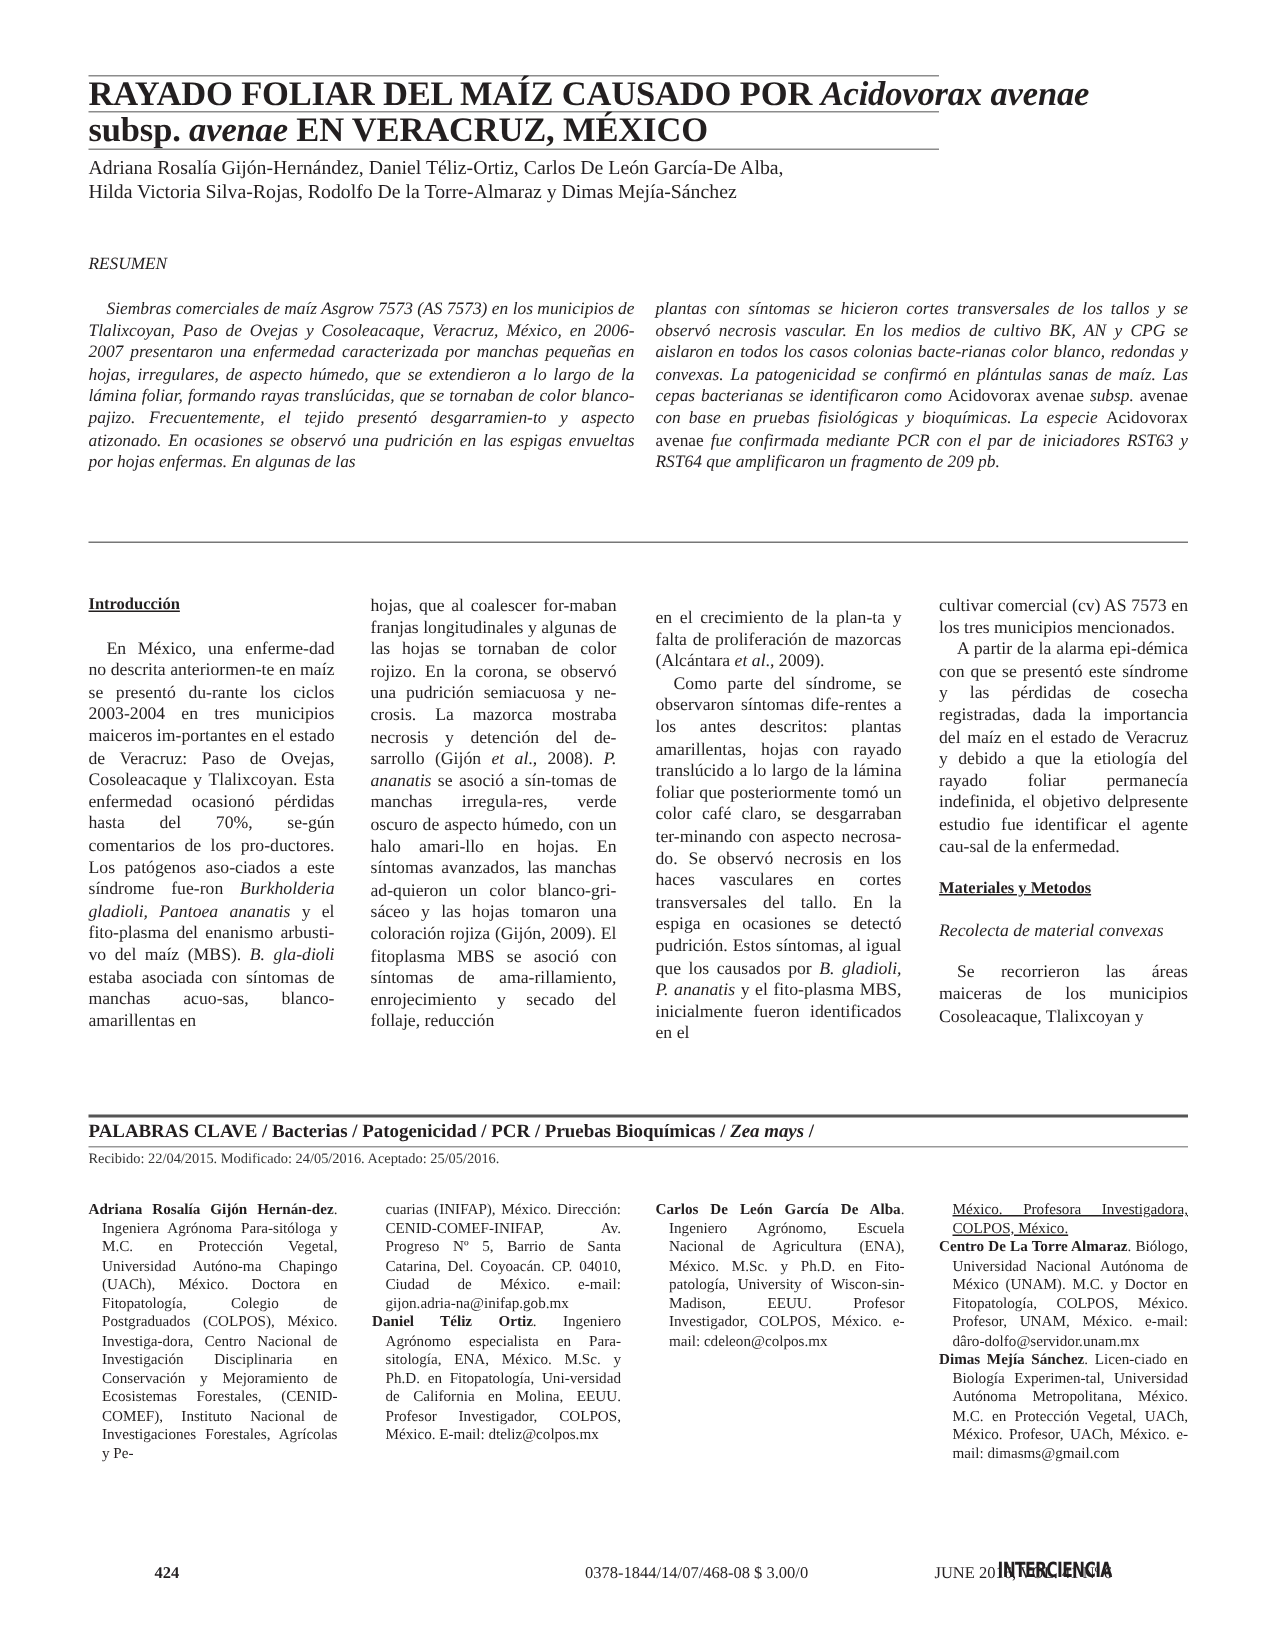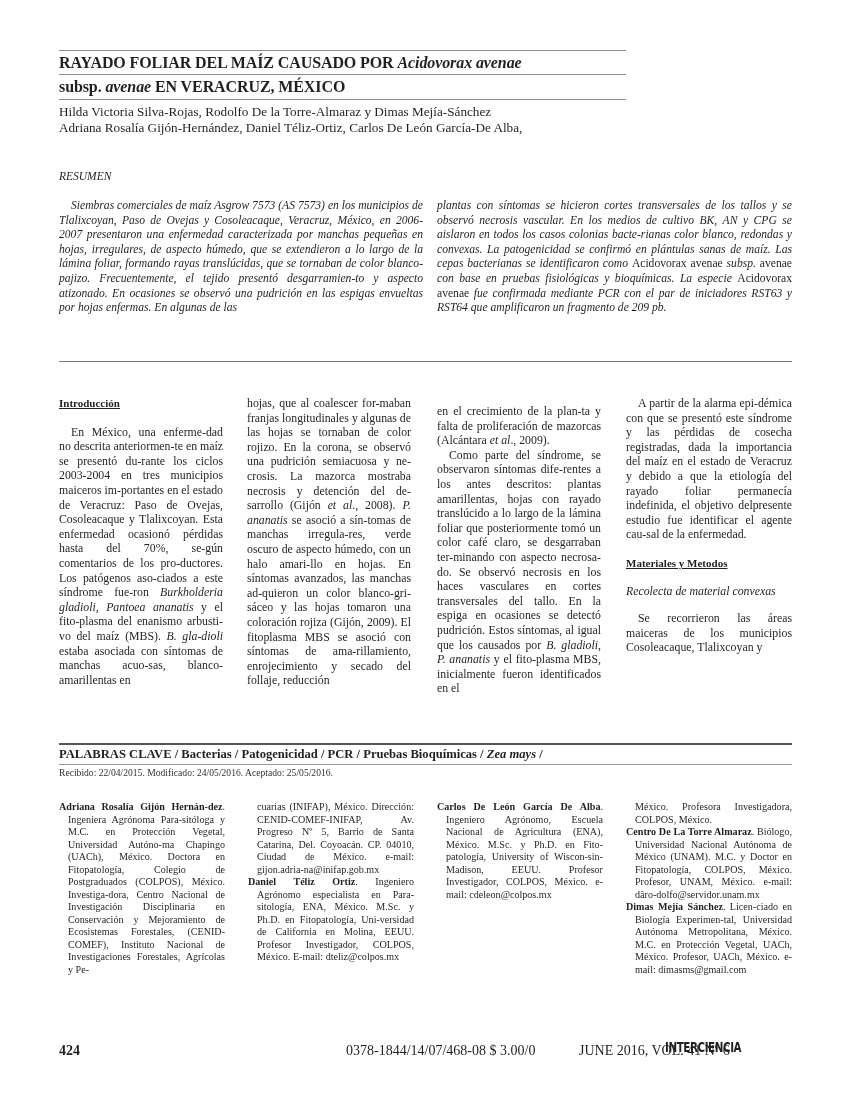--- a/index.html
+++ b/index.html
@@ -1,57 +1,57 @@
 <!DOCTYPE html>
 <html><head>
 <meta charset="utf-8">
 <style>
   html, body { margin: 0; padding: 0; background: #ffffff; }
   body { width: 850px; height: 1100px; position: relative; overflow: hidden;
          font-family: "Liberation Serif", serif; color: #231f20; }
   .abs { position: absolute; }
   .rule { position: absolute; background: #8c8c8c; height: 1px; }
   .rule-thick { position: absolute; background: #555; height: 2px; }
-  .title { font-weight: bold; font-size: 16px; line-height: 20px; white-space: nowrap; letter-spacing: -0.1px; }
+  .title { font-weight: bold; font-size: 23px; line-height: 20px; white-space: nowrap; letter-spacing: -0.1px; }
   .title i { font-weight: bold; }
   .authors { font-size: 13.2px; line-height: 15.5px; }
   .resumen-label { font-style: italic; font-size: 11.5px; }
   .abstract { font-style: italic; font-size: 11.6px; line-height: 14.6px; text-align: justify; }
   .abstract .up { font-style: normal; }
   .indent { text-indent: 12px; }
   .col { font-size: 11.8px; line-height: 14.6px; text-align: justify; hyphens: manual; }
   .col p { margin: 0; }
   .h-sec { font-weight: bold; font-size: 11px; margin: 0; text-decoration: underline; }
   .h-sub { font-style: italic; font-size: 11.8px; margin: 0; }
   .kw { font-weight: bold; font-size: 12.6px; white-space: nowrap; text-align: right; }
   .kw i { font-weight: bold; }
   .dates { font-size: 9.6px; white-space: nowrap; color: #333; }
   .bio { font-size: 10.1px; line-height: 12.5px; text-align: justify; }
   .bio p { margin: 0; padding-left: 9px; text-indent: -9px; }
   .bio b { font-weight: bold; }
-  .footer { font-size: 14px; white-space: nowrap; }
+  .footer { font-size: 11px; white-space: nowrap; margin-left: 44px; }
   .footer b { font-weight: bold; }
   .logo { font-family: "DejaVu Sans Condensed", "DejaVu Sans", sans-serif; font-weight: bold; font-size: 14px; letter-spacing: -0.5px; transform: scaleX(0.82); transform-origin: left center; display: inline-block; }
 </style>
 </head>
 <body>
 
 <div class="rule" style="left:59px; top:50px; width:567px;"></div>
 <div class="abs title" style="left:59px; top:53px;">
   <span>RAYADO FOLIAR DEL MAÍZ CAUSADO POR </span><i>Acidovorax avenae</i>
 </div>
 <div class="rule" style="left:59px; top:74px; width:567px;"></div>
 <div class="abs title" style="left:59px; top:77px;">
   <span>subsp. </span><i>avenae</i><span> EN VERACRUZ, MÉXICO</span>
 </div>
 <div class="rule" style="left:59px; top:99px; width:567px;"></div>
 
 <div class="abs authors" style="left:59px; top:104px; width:600px;">
+  <div>Adriana Rosalía Gijón-Hernández, Daniel Téliz-Ortiz, Carlos De León García-De Alba,</div>
   <div>Hilda Victoria Silva-Rojas, Rodolfo De la Torre-Almaraz y Dimas Mejía-Sánchez</div>
-  <div>Adriana Rosalía Gijón-Hernández, Daniel Téliz-Ortiz, Carlos De León García-De Alba,</div>
 </div>
 
 <div class="abs resumen-label" style="left:59px; top:170px;">RESUMEN</div>
 
 <div class="abs abstract indent" style="left:59px; top:199px; width:364px;">
   <span>Siembras comerciales de maíz Asgrow 7573 (AS 7573) en los municipios de Tlalixcoyan, Paso de Ovejas y Cosoleacaque, Veracruz, México, en 2006-2007 presentaron una enfermedad caracterizada por manchas pequeñas en hojas, irregulares, de aspecto húmedo, que se extendieron a lo largo de la lámina foliar, formando rayas translúcidas, que se tornaban de color blanco-pajizo. Frecuentemente, el tejido presentó desgarramien-to y aspecto atizonado. En ocasiones se observó una pudrición en las espigas envueltas por hojas enfermas. En algunas de las</span>
 </div>
 
 <div class="abs abstract" style="left:437px; top:199px; width:355px;">
   <span>plantas con síntomas se hicieron cortes transversales de los tallos y se observó necrosis vascular. En los medios de cultivo BK, AN y CPG se aislaron en todos los casos colonias bacte-rianas color blanco, redondas y convexas. La patogenicidad se confirmó en plántulas sanas de maíz. Las cepas bacterianas se identificaron como </span><span class="up">Acidovorax avenae</span><span> subsp. </span><span class="up">avenae</span><span> con base en pruebas fisiológicas y bioquímicas. La especie </span><span class="up">Acidovorax avenae</span><span> fue confirmada mediante PCR con el par de iniciadores RST63 y RST64 que amplificaron un fragmento de 209 pb.</span>
@@ -75,20 +75,21 @@
 <div class="abs col" style="left:437px; top:380px; width:164px;margin-top:24px;">
   <p>
     <span>en el crecimiento de la plan-ta y falta de proliferación de mazorcas (Alcántara </span><i>et al</i><span>., 2009).</span>
   </p>
   <p class="indent">
     <span>Como parte del síndrome, se observaron síntomas dife-rentes a los antes descritos: plantas amarillentas, hojas con rayado translúcido a lo largo de la lámina foliar que posteriormente tomó un color café claro, se desgarraban ter-minando con aspecto necrosa-do. Se observó necrosis en los haces vasculares en cortes transversales del tallo. En la espiga en ocasiones se detectó pudrición. Estos síntomas, al igual que los causados por </span><i>B. gladioli, P. ananatis</i><span> y el fito-plasma MBS, inicialmente fueron identificados en el</span>
   </p>
 </div>
 
 <div class="abs col" style="left:626px; top:396px; width:166px;">
+  <p>cultivar comercial (cv) AS 7573 en los tres municipios mencionados.</p>
   <p class="indent">A partir de la alarma epi-démica con que se presentó este síndrome y las pérdidas de cosecha registradas, dada la importancia del maíz en el estado de Veracruz y debido a que la etiología del rayado foliar permanecía indefinida, el objetivo delpresente estudio fue identificar el agente cau-sal de la enfermedad.</p>
   <p class="h-sec" style="margin-top:14px;">Materiales y Metodos</p>
   <p class="h-sub" style="margin-top:13px;">Recolecta de material convexas</p>
   <p class="indent" style="margin-top:13px;">Se recorrieron las áreas maiceras de los municipios Cosoleacaque, Tlalixcoyan y</p>
 </div>
 
 <div class="rule-thick" style="left:59px; top:743px; width:733px;"></div>
 <div class="abs kw" style="left:59px; top:747px;">
   <span>PALABRAS CLAVE / Bacterias / Patogenicidad / PCR / Pruebas Bioquímicas / </span><i>Zea mays</i><span> /</span>
 </div>
@@ -102,21 +103,21 @@
 <div class="abs bio" style="left:248px; top:801px; width:166px;">
   <p style="text-indent:0;">cuarias (INIFAP), México. Dirección: CENID-COMEF-INIFAP, Av. Progreso Nº 5, Barrio de Santa Catarina, Del. Coyoacán. CP. 04010, Ciudad de México. e-mail: gijon.adria-na@inifap.gob.mx</p>
   <p><b>Daniel Téliz Ortiz</b><span>. Ingeniero Agrónomo especialista en Para-sitología, ENA, México. M.Sc. y Ph.D. en Fitopatología, Uni-versidad de California en Molina, EEUU. Profesor Investigador, COLPOS, México. E-mail: dteliz@colpos.mx</span></p>
 </div>
 
 <div class="abs bio" style="left:437px; top:801px; width:166px;">
   <p><b>Carlos De León García De Alba</b><span>. Ingeniero Agrónomo, Escuela Nacional de Agricultura (ENA), México. M.Sc. y Ph.D. en Fito-patología, University of Wiscon-sin-Madison, EEUU. Profesor Investigador, COLPOS, México. e-mail: cdeleon@colpos.mx</span></p>
 </div>
 
 <div class="abs bio" style="left:626px; top:801px; width:166px;">
-  <p style="text-indent:0;">México. Profesora Investigadora, COLPOS, México.</p>
+  <p style="text-indent:0;text-decoration:underline;">México. Profesora Investigadora, COLPOS, México.</p>
   <p><b>Centro De La Torre Almaraz</b><span>. Biólogo, Universidad Nacional Autónoma de México (UNAM). M.C. y Doctor en Fitopatología, COLPOS, México. Profesor, UNAM, México. e-mail: dâro-dolfo@servidor.unam.mx</span></p>
   <p><b>Dimas Mejía Sánchez</b><span>. Licen-ciado en Biología Experimen-tal, Universidad Autónoma Metropolitana, México. M.C. en Protección Vegetal, UACh, México. Profesor, UACh, México. e-mail: dimasms@gmail.com</span></p>
 </div>
 
 <div class="abs footer" style="left:59px; top:1043px;"><b>424</b></div>
 <div class="abs footer" style="left:346px; top:1043px;">0378-1844/14/07/468-08 $ 3.00/0</div>
 <div class="abs footer" style="left:579px; top:1043px;">JUNE 2016, VOL. 41 Nº 6</div>
 <div class="abs" style="left:665px; top:1038px;">
   <span class="logo">INTERCIENCIA</span>
 </div>

